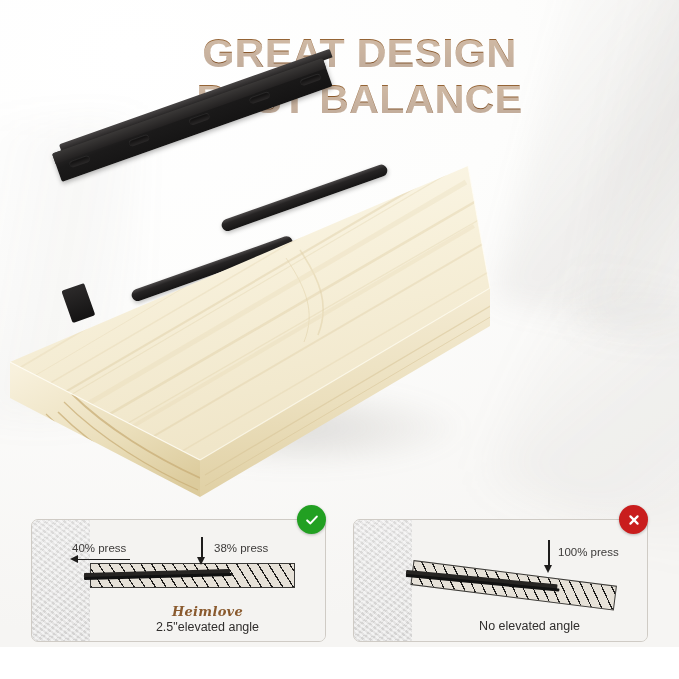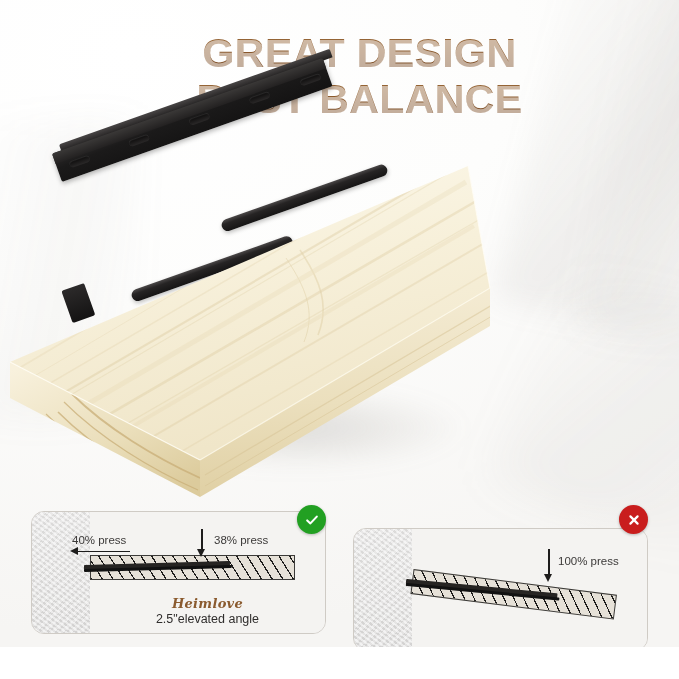--- a/index.html
+++ b/index.html
@@ -89,26 +89,26 @@
   
   .board-shadow{
     position:absolute;left:120px;top:250px;width:400px;height:120px;
     background:radial-gradient(60% 50% at 45% 40%, rgba(110,104,95,.20) 0%, rgba(110,104,95,0) 70%);
     filter:blur(10px);
   }
 
   
   #compare{position:absolute;left:0;top:505px;width:679px;height:150px;}
   .panel{
-    position:absolute;top:6px;width:293px;height:121px;
-    border:1px solid #cfcbc5;border-radius:13px;
+    position:absolute;top:14px;width:293px;height:121px;
+    border:1px solid #cfcbc5;border-radius:7px;
     background:#f3f2f0;overflow:hidden;
   }
   .panel.left{left:31px;}
-  .panel.right{left:353px;margin-top:17px;}
+  .panel.right{left:353px;}
   .wallblock{
     position:absolute;left:0;top:0;bottom:0;width:58px;
     background:
       repeating-linear-gradient(37deg, rgba(255,255,255,.5) 0 2px, rgba(0,0,0,.012) 2px 4px),
       repeating-linear-gradient(-41deg, rgba(255,255,255,.35) 0 3px, rgba(0,0,0,.014) 3px 6px),
       linear-gradient(180deg,#e2e1e0,#d9d8d7);
   }
   .panel-body{position:absolute;left:58px;right:0;top:0;bottom:0;background:#f4f3f1;}
 
   .badge{
@@ -299,20 +299,21 @@
       <div class="wallblock"></div>
 
       <div class="hatch" style="left:58px;top:40px;width:205px;height:25px;transform:rotate(7.2deg);transform-origin:0 50%;"></div>
       <div class="innerrod" style="left:52px;top:50px;width:152px;height:5px;transform:rotate(5.4deg);transform-origin:0 50%;"></div>
       <div class="innerrod tip" style="left:52px;top:54px;width:154px;height:3px;transform:rotate(5.4deg);transform-origin:0 50%;"></div>
 
       <div class="lbl" style="left:204px;top:26px;">100% press</div>
       <div class="arrow-line" style="left:194px;top:20px;width:1.6px;height:26px;"></div>
       <div class="arrow-head ah-down" style="left:190px;top:45px;"></div>
 
+      <div class="capt capt-two" style="top:99px;">No elevated angle</div>
     </div>
 
     <div class="badge no">
       <svg width="16" height="16" viewBox="0 0 16 16">
         <line x1="4.4" y1="4.4" x2="11.6" y2="11.6" stroke="#fff" stroke-width="2.2" stroke-linecap="round"></line>
         <line x1="11.6" y1="4.4" x2="4.4" y2="11.6" stroke="#fff" stroke-width="2.2" stroke-linecap="round"></line>
       </svg>
     </div>
   </div>
 </div>

